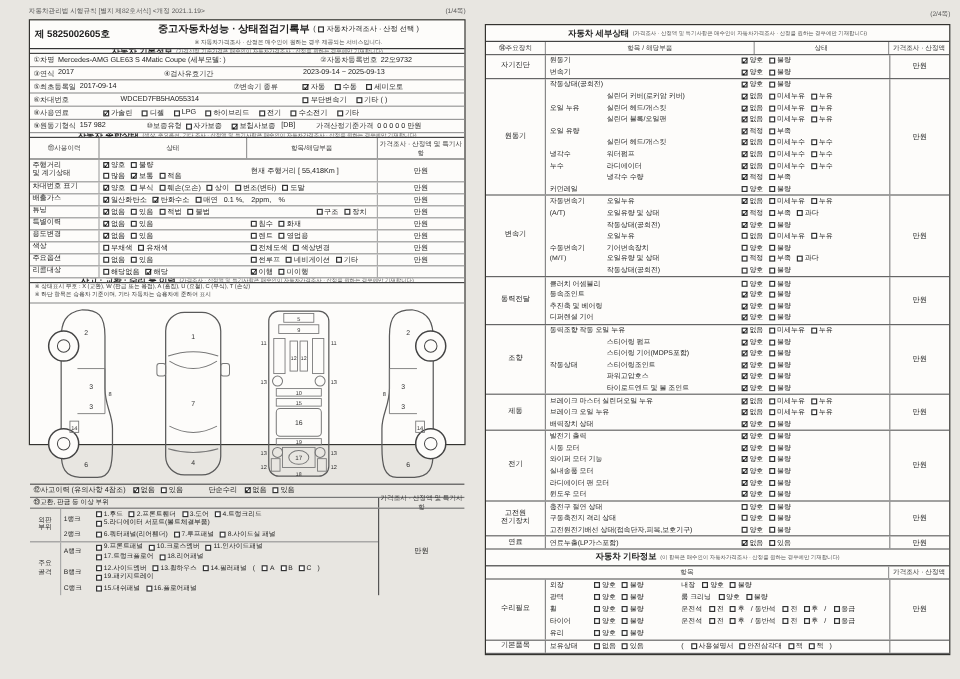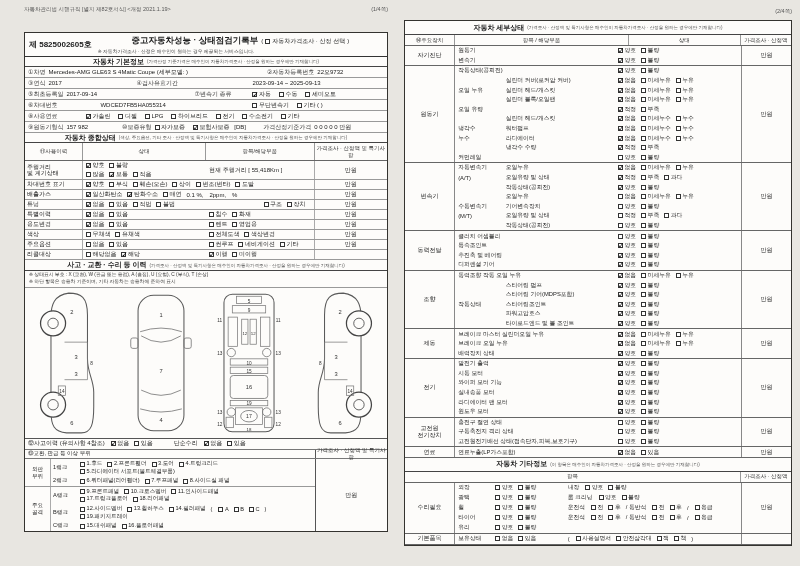--- a/index.html
+++ b/index.html
@@ -1,25 +1,25 @@
 <!DOCTYPE html>
 <html><head>
 <meta charset="utf-8">
 <style>
 *{margin:0;padding:0;box-sizing:border-box}
 html,body{width:800px;height:566px;overflow:hidden;background:#e8e6e1}
 .canvas{position:relative;width:800px;height:566px;font-family:"Liberation Sans","DejaVu Sans",sans-serif;color:#222}
 .meta1{position:absolute;left:24px;top:6px;width:364px;display:flex;justify-content:space-between;font-size:5.5px;color:#555}
 .meta2{position:absolute;left:404px;top:8px;width:388px;display:flex;justify-content:flex-end;font-size:5.5px;color:#555}
 .page{position:absolute;background:#fdfcfa;border:1.5px solid #34332f;display:flex;flex-direction:column}
-.p1{left:24px;top:32px;width:364px;height:500px}
+.p1{left:24px;top:16px;width:364px;height:355px}
 .p2{left:404px;top:20px;width:388px;height:526px}
 .titlebox{display:flex;align-items:center;border-bottom:1.2px solid #333;padding:2px 4px;gap:6px;min-height:24px}
 .docno{font-weight:bold;font-size:8px;white-space:nowrap}
-.titlemain{flex:1;text-align:left}
+.titlemain{flex:1;text-align:center}
 .title-line1{font-size:8.5px;font-weight:bold;display:flex;justify-content:center;align-items:center;gap:3px;white-space:nowrap}
 .title-opt{font-size:6px;font-weight:normal;display:inline-flex;align-items:center;gap:2px}
 .title-note{font-size:4.8px;color:#444;margin-top:1px}
 .sh{display:flex;align-items:center;justify-content:center;gap:3px;border-bottom:1px solid #444;padding:1.5px 2px;white-space:nowrap;overflow:hidden}
 .sh .t{font-weight:bold;font-size:7px}
 .sh .n{font-size:4.5px;color:#555}
 .brow{display:flex;border-bottom:1px solid #999;min-height:11px;align-items:stretch}
 .bcell{display:flex;align-items:center;gap:3px;padding:0 3px;font-size:6px;overflow:hidden;white-space:nowrap}
 .bl{color:#333}
 .colhead{display:flex;border-bottom:1px solid #666;font-size:5.5px;color:#333}

